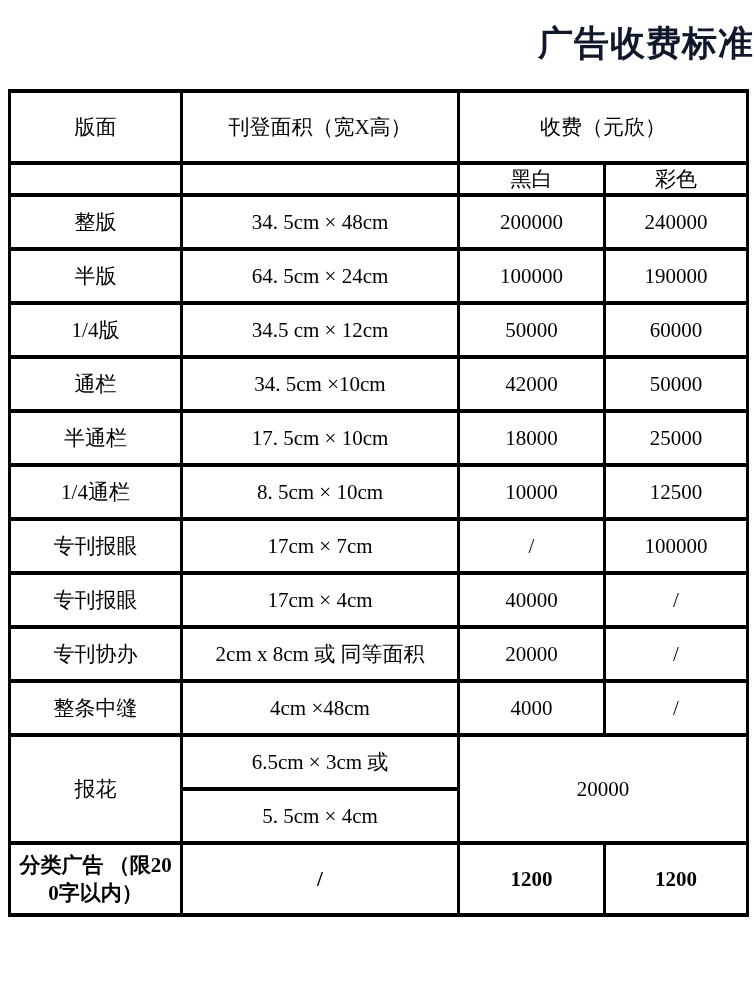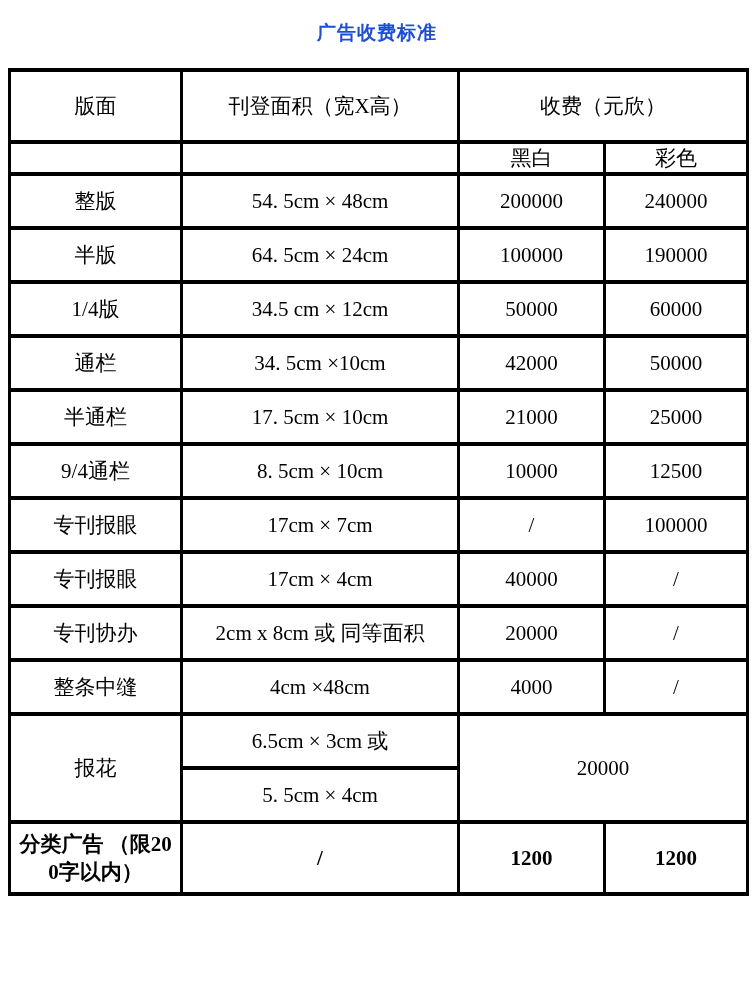--- a/index.html
+++ b/index.html
@@ -10,26 +10,26 @@
   .page {
     position: relative;
     width: 754px;
     height: 983px;
     background: #ffffff;
     color: #000000;
     overflow: hidden;
   }
   .title {
     padding-top: 20px;
-    text-align: center;
+    text-align: right;
     font-family: "Liberation Sans", "DejaVu Sans", sans-serif;
     font-weight: 700;
-    font-size: 19px;
+    font-size: 35px;
     letter-spacing: 1px;
-    color: #1d4ed8;
+    color: #0f172a;
   }
   table.fee-table {
     border-collapse: collapse;
     table-layout: fixed;
     width: 738px;
     margin: 22px 0 0 8px;
     border-radius: 25px;
   }
   table.fee-table td {
     border: 3px solid #000000;
@@ -74,21 +74,21 @@
         <td></td>
         <td></td>
         <td>黑白</td>
         <td>彩色</td>
       </tr>
     </tbody>
 
     <tbody id="rows-body">
         <tr class="data-row">
           <td>整版</td>
-          <td>54. 5cm × 48cm</td>
+          <td>34. 5cm × 48cm</td>
           <td>200000</td>
           <td>240000</td>
         </tr>
         <tr class="data-row">
           <td>半版</td>
           <td>64. 5cm × 24cm</td>
           <td>100000</td>
           <td>190000</td>
         </tr>
         <tr class="data-row">
@@ -99,25 +99,25 @@
         </tr>
         <tr class="data-row">
           <td>通栏</td>
           <td>34. 5cm ×10cm</td>
           <td>42000</td>
           <td>50000</td>
         </tr>
         <tr class="data-row">
           <td>半通栏</td>
           <td>17. 5cm × 10cm</td>
-          <td>21000</td>
+          <td>18000</td>
           <td>25000</td>
         </tr>
         <tr class="data-row">
-          <td>9/4通栏</td>
+          <td>1/4通栏</td>
           <td>8. 5cm × 10cm</td>
           <td>10000</td>
           <td>12500</td>
         </tr>
         <tr class="data-row">
           <td>专刊报眼</td>
           <td>17cm × 7cm</td>
           <td>/</td>
           <td>100000</td>
         </tr>

